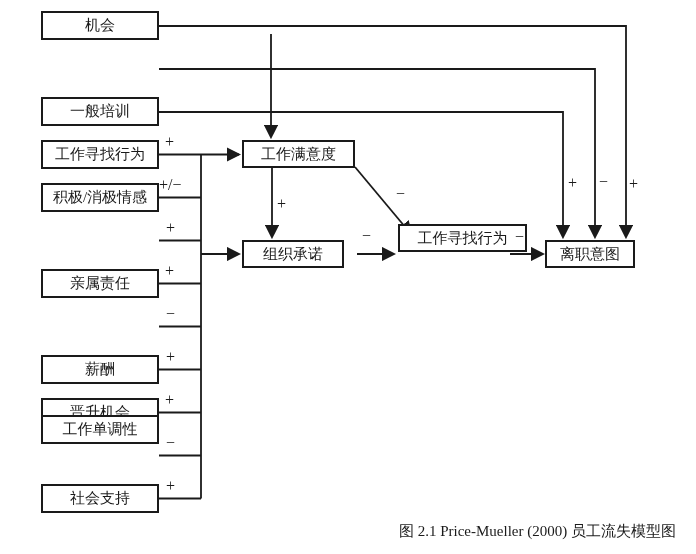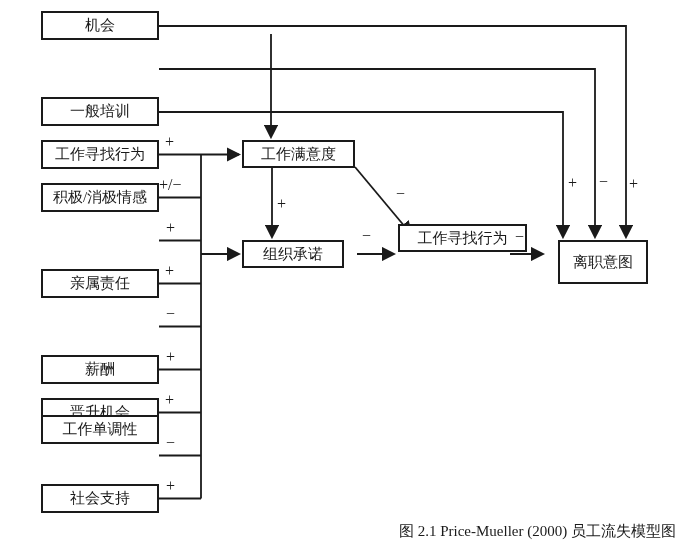--- a/index.html
+++ b/index.html
@@ -72,21 +72,21 @@
   <div class="box lbox" style="top:183px">积极/消极情感</div>
   <div class="box lbox" style="top:269px">亲属责任</div>
   <div class="box lbox" style="top:355px">薪酬</div>
   <div class="box lbox" style="top:398px">晋升机会</div>
   <div class="box lbox" style="top:415px">工作单调性</div>
   <div class="box lbox" style="top:484px">社会支持</div>
 
   <div class="box" style="left:242px;top:140px;width:113px;height:28px">工作满意度</div>
   <div class="box" style="left:242px;top:240px;width:102px;height:28px">组织承诺</div>
   <div class="box" style="left:398px;top:224px;width:129px;height:28px">工作寻找行为</div>
-  <div class="box" style="left:558px;top:240px;width:90px;height:44px">离职意图</div>
+  <div class="box" style="left:545px;top:240px;width:90px;height:28px">离职意图</div>
 
   <span class="sign" style="left:165px;top:134px">+</span>
   <span class="sign" style="left:159px;top:177px">+/−</span>
   <span class="sign" style="left:166px;top:220px">+</span>
   <span class="sign" style="left:165px;top:263px">+</span>
   <span class="sign" style="left:166px;top:306px">−</span>
   <span class="sign" style="left:166px;top:349px">+</span>
   <span class="sign" style="left:165px;top:392px">+</span>
   <span class="sign" style="left:166px;top:435px">−</span>
   <span class="sign" style="left:166px;top:478px">+</span>

